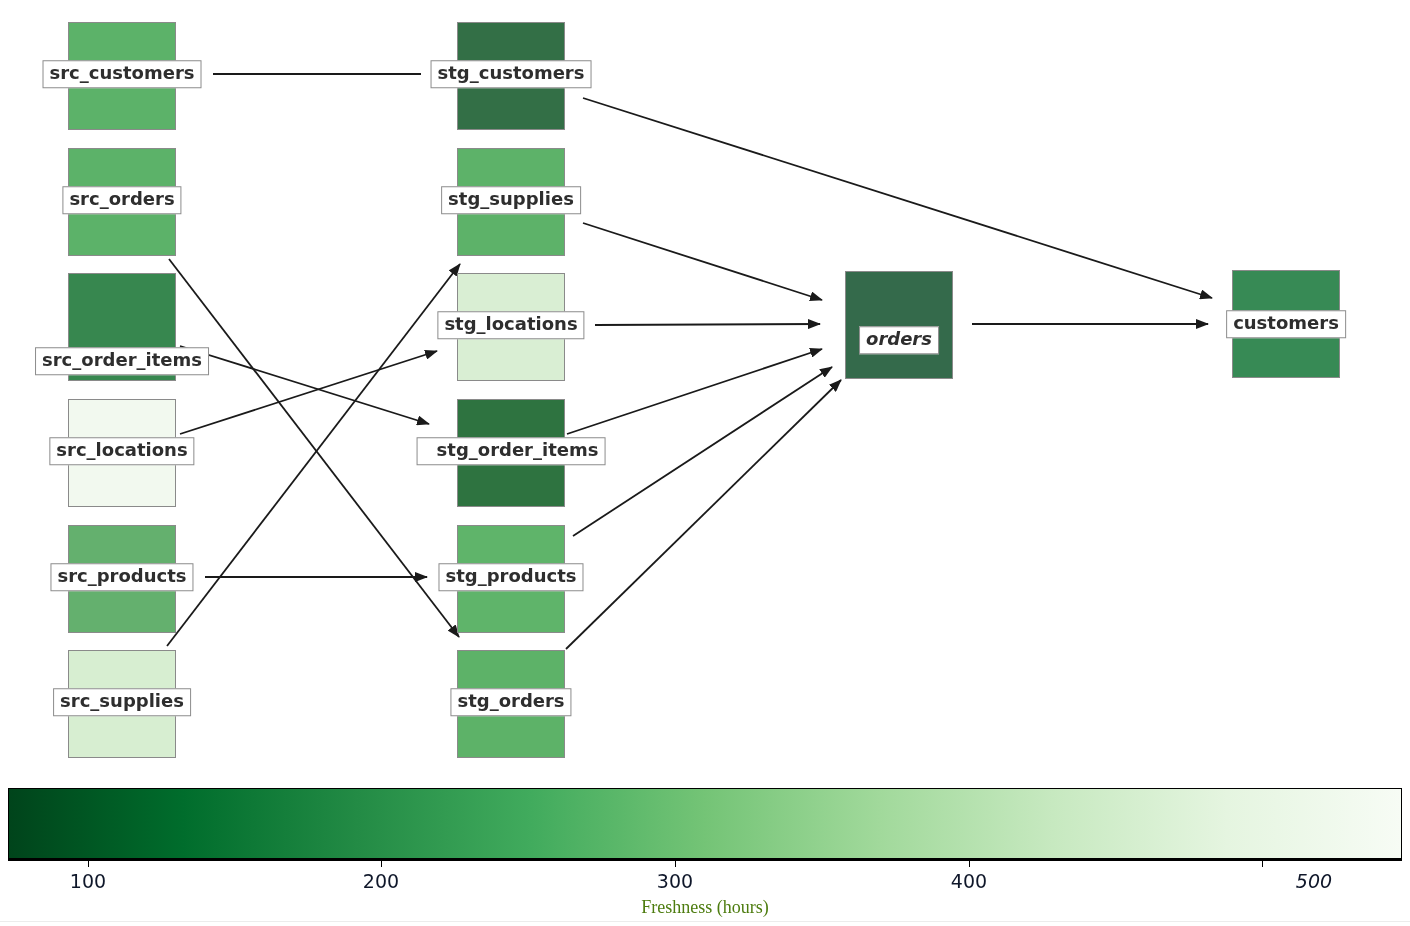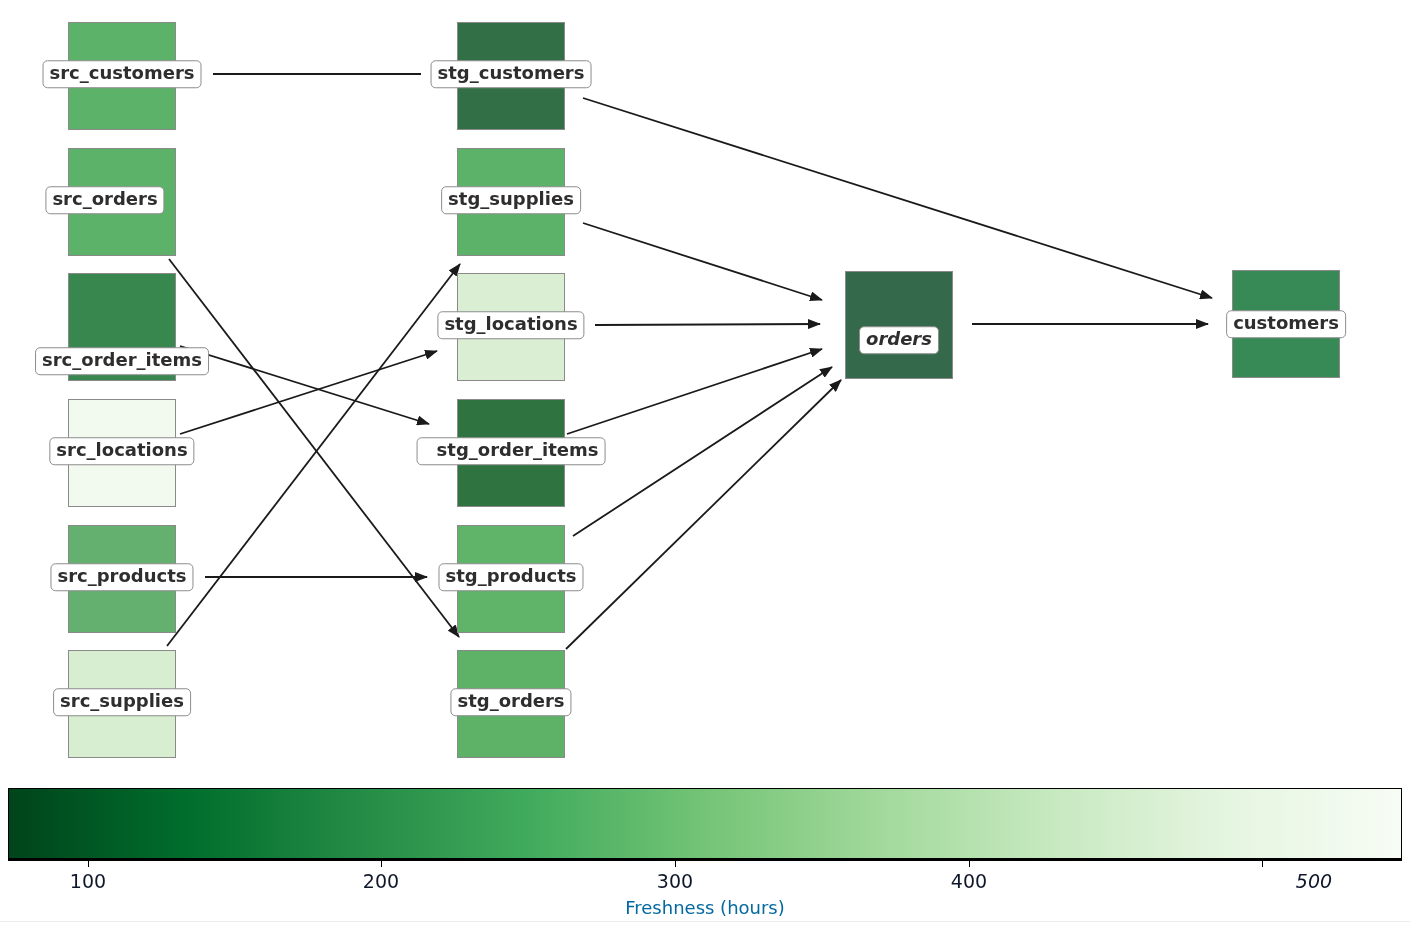--- a/index.html
+++ b/index.html
@@ -7,37 +7,37 @@
     position:relative;width:1410px;height:926px;background:#ffffff;overflow:hidden;
     font-family:"DejaVu Sans","Liberation Sans",sans-serif;
   }
   #edges{position:absolute;left:0;top:0;width:1410px;height:926px;}
   .node{
     position:absolute;width:108px;height:108px;
     border:1.6px solid #8a8a8a;box-sizing:border-box;
   }
   .nlabel{
     position:absolute;transform:translate(-50%,-50%);
-    background:#ffffff;border:1.4px solid #8c8c8c;border-radius:5px;
+    background:#ffffff;border:1.4px solid #8c8c8c;border-radius:0;
     padding:1px 6px 2px 6px;font-size:18px;font-weight:bold;color:#2e2e2e;
     white-space:nowrap;line-height:1.25;
   }
   #colorbar{
     position:absolute;left:8px;top:788px;width:1394px;height:71px;
     border:1.3px solid #000;box-sizing:border-box;
   }
   #cb-axis{position:absolute;left:8px;top:859px;width:1394px;height:0;border-top:2px solid #000;}
   .tick{position:absolute;top:861px;width:0;height:6px;border-left:1.6px solid #000;}
   .ticklabel{
     position:absolute;top:870px;transform:translateX(-50%);
     font-size:19px;color:#0f172a;
   }
   #cb-label{
     position:absolute;top:897px;left:705px;transform:translateX(-50%);
-    font-size:18px;color:#0369a1;
+    font-size:18px;color:#4d7c0f;font-family:Liberation Serif, serif;
   }
   #bottom-rule{position:absolute;left:0;top:921px;width:1410px;height:0;border-top:1.5px solid #ececec;}
 </style>
 </head>
 <body>
 
 <div id="canvas">
 
   <svg id="edges">
     <defs>
@@ -69,21 +69,21 @@
   <div class="node" style="left: 457px; top: 22px; background-color: rgb(51, 111, 70);"></div>
   <div class="node" style="left: 457px; top: 148px; background-color: rgb(93, 178, 105);"></div>
   <div class="node" style="left: 457px; top: 273px; background-color: rgb(217, 238, 211);"></div>
   <div class="node" style="left: 457px; top: 399px; background-color: rgb(46, 115, 64);"></div>
   <div class="node" style="left: 457px; top: 525px; background-color: rgb(95, 180, 106);"></div>
   <div class="node" style="left: 457px; top: 650px; background-color: rgb(93, 178, 104);"></div>
   <div class="node" style="left: 845px; top: 271px; background-color: rgb(52, 106, 75);"></div>
   <div class="node" style="left: 1232px; top: 270px; background-color: rgb(55, 138, 85);"></div>
 
   <div class="nlabel" style="left:122px;top:74px;">src_customers</div>
-  <div class="nlabel" style="left:105px;top:200px;">src_orders</div>
+  <div class="nlabel" style="left:122px;top:200px;">src_orders</div>
   <div class="nlabel" style="left:122px;top:325px;margin-top:36px;">src_order_items</div>
   <div class="nlabel" style="left:122px;top:451px;">src_locations</div>
   <div class="nlabel" style="left:122px;top:577px;">src_products</div>
   <div class="nlabel" style="left:122px;top:702px;">src_supplies</div>
   <div class="nlabel" style="left:511px;top:74px;">stg_customers</div>
   <div class="nlabel" style="left:511px;top:200px;">stg_supplies</div>
   <div class="nlabel" style="left:511px;top:325px;">stg_locations</div>
   <div class="nlabel" style="left:511px;top:451px;padding-left:19px;">stg_order_items</div>
   <div class="nlabel" style="left:511px;top:577px;text-align:center;">stg_products</div>
   <div class="nlabel" style="left:511px;top:702px;">stg_orders</div>

